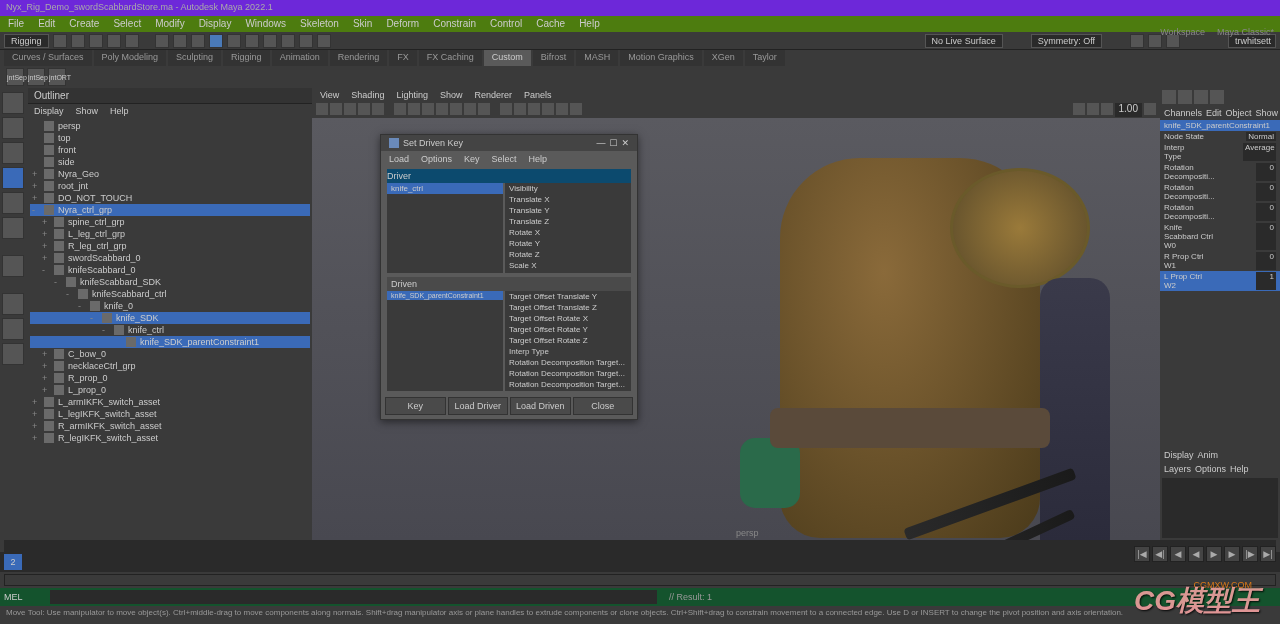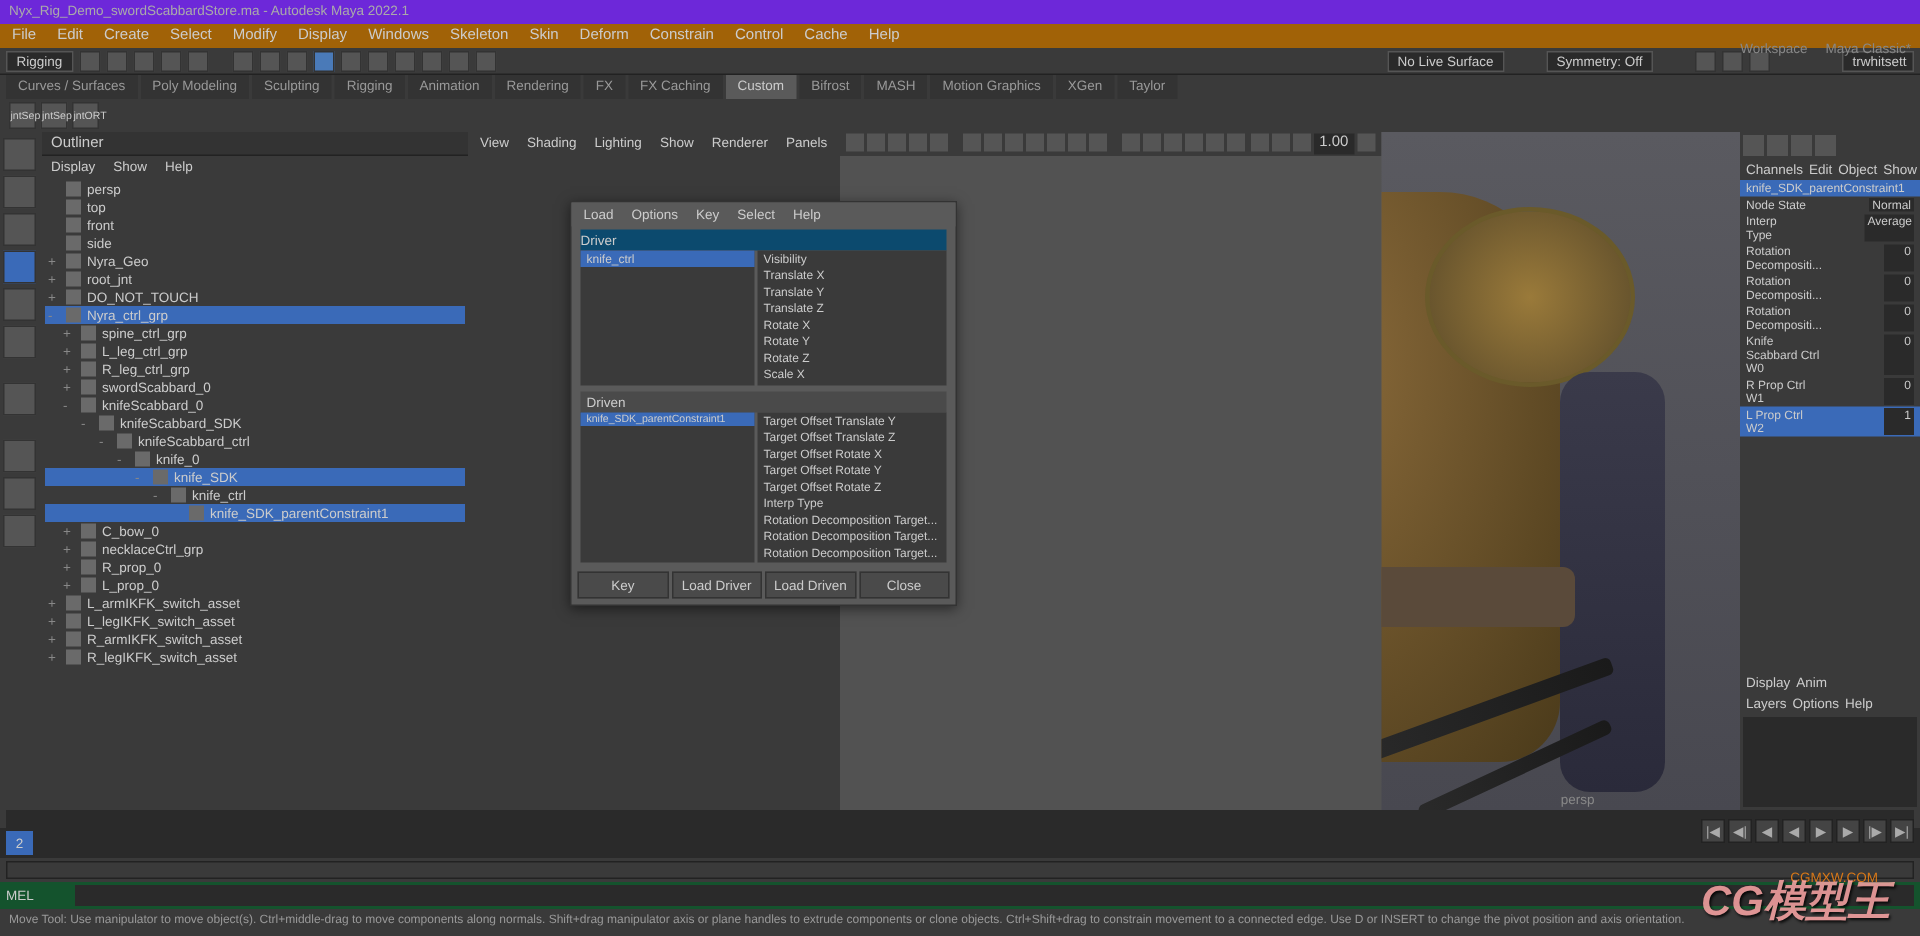--- a/index.html
+++ b/index.html
@@ -2,21 +2,21 @@
 <html><head>
 <meta charset="utf-8">
 <style>
 * { margin: 0; padding: 0; box-sizing: border-box; font-family: Arial, sans-serif; }
 body { background: #444; color: #ccc; font-size: 10px; width: 1280px; height: 624px; overflow: hidden; position: relative; }
 
 
 .titlebar { height: 16px; background: #6d28d9; font-size: 9px; padding: 2px 6px; color: #aaa; }
 
 
-.main-menu { height: 16px; background: #a16207; display: flex; gap: 14px; padding: 2px 8px; font-size: 10px; }
+.main-menu { height: 16px; background: #4d7c0f; display: flex; gap: 14px; padding: 2px 8px; font-size: 10px; }
 .main-menu span { cursor: pointer; }
 
 
 .toolbar-row { height: 18px; background: #3a3a3a; display: flex; align-items: center; gap: 4px; padding: 1px 4px; border-bottom: 1px solid #222; }
 .dropdown { background: #2a2a2a; border: 1px solid #555; padding: 1px 6px; font-size: 9px; color: #ccc; }
 .tool-icon { width: 14px; height: 14px; background: #555; border: 1px solid #333; }
 .tool-icon.blue { background: #4a7ab8; }
 
 
 .shelf-tabs { height: 16px; background: #3a3a3a; display: flex; gap: 2px; padding: 0 4px; font-size: 9px; }
@@ -47,21 +47,21 @@
 .tree-indent-2 { padding-left: 24px; }
 .tree-indent-3 { padding-left: 36px; }
 .tree-indent-4 { padding-left: 48px; }
 .tree-indent-5 { padding-left: 60px; }
 .tree-indent-6 { padding-left: 72px; }
 .tree-indent-7 { padding-left: 84px; }
 .tree-icon { width: 10px; height: 10px; background: #6a6a6a; flex-shrink: 0; }
 .expander { width: 8px; color: #888; flex-shrink: 0; }
 
 
-.viewport { flex: 1; background: #525252; display: flex; flex-direction: row; position: relative; }
+.viewport { flex: 1; background: #525252; display: flex; flex-direction: column; position: relative; }
 .vp-menu { display: flex; gap: 12px; padding: 2px 8px; font-size: 9px; background: #3a3a3a; }
 .vp-toolbar { height: 16px; background: #3a3a3a; display: flex; gap: 2px; padding: 1px 4px; }
 .vp-icon { width: 12px; height: 12px; background: #555; }
 .vp-canvas { flex: 1; background: linear-gradient(180deg, #5a5a60 0%, #484850 100%); position: relative; overflow: hidden; }
 .character { position: absolute; right: 40px; top: -20px; width: 420px; height: 560px; }
 .char-body { position: absolute; left: 80px; top: 60px; width: 260px; height: 380px; background: radial-gradient(ellipse at 40% 30%, #8a6a3a, #4a3a1a); border-radius: 80px 80px 40px 40px; }
 .char-shoulder { position: absolute; right: 30px; top: 70px; width: 140px; height: 120px; background: radial-gradient(circle, #9a7a3a, #5a4a2a); border-radius: 50%; border: 3px solid #6a5a2a; }
 .char-arm-r { position: absolute; right: 10px; top: 180px; width: 70px; height: 280px; background: linear-gradient(180deg, #3a3a4a, #2a2a3a); border-radius: 20px; }
 .char-hand-l { position: absolute; left: 40px; top: 340px; width: 60px; height: 70px; background: #2a6a4a; border-radius: 15px; }
 .char-belt { position: absolute; left: 70px; top: 310px; width: 280px; height: 40px; background: #5a4a3a; border-radius: 8px; }
@@ -475,36 +475,45 @@
 
 <div class="bottom-area">
   <div class="timeline-scroll"></div>
   <div class="timeline-ruler">
     <div class="time-cursor">2</div>
   </div>
   <div class="range-slider"></div>
   <div class="mel-row">
     <span class="mel-label">MEL</span>
     <div class="mel-input"></div>
+    <span class="mel-result">// Result: 1</span>
   </div>
   <div class="help-line">Move Tool: Use manipulator to move object(s). Ctrl+middle-drag to move components along normals. Shift+drag manipulator axis or plane handles to extrude components or clone objects. Ctrl+Shift+drag to constrain movement to a connected edge. Use D or INSERT to change the pivot position and axis orientation.</div>
 </div>
 
 <div class="time-controls">
   <div class="tc-btn">|◀</div>
   <div class="tc-btn">◀|</div>
   <div class="tc-btn">◀</div>
   <div class="tc-btn">◀</div>
   <div class="tc-btn">▶</div>
   <div class="tc-btn">▶</div>
   <div class="tc-btn">|▶</div>
   <div class="tc-btn">▶|</div>
 </div>
 
 <div class="dialog">
+  <div class="dlg-title">
+    <div class="icon"></div>
+    <span>Set Driven Key</span>
+    <div style="flex:1"></div>
+    <span>—</span>
+    <span>☐</span>
+    <span>✕</span>
+  </div>
   <div class="dlg-menu">
     <span>Load</span>
     <span>Options</span>
     <span>Key</span>
     <span>Select</span>
     <span>Help</span>
   </div>
   <div class="dlg-section">
     <div class="dlg-label" style="background:#0c4a6e;padding:2px 0">Driver</div>
     <div class="dlg-split">

